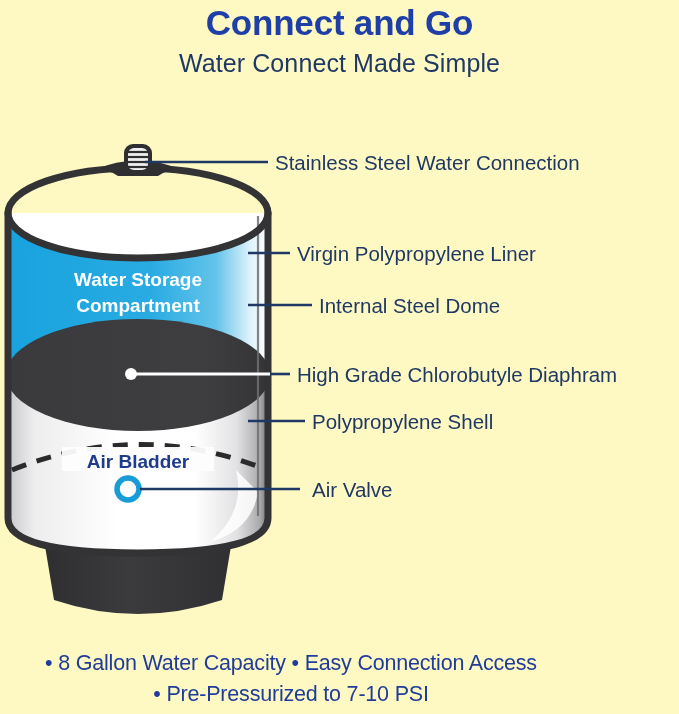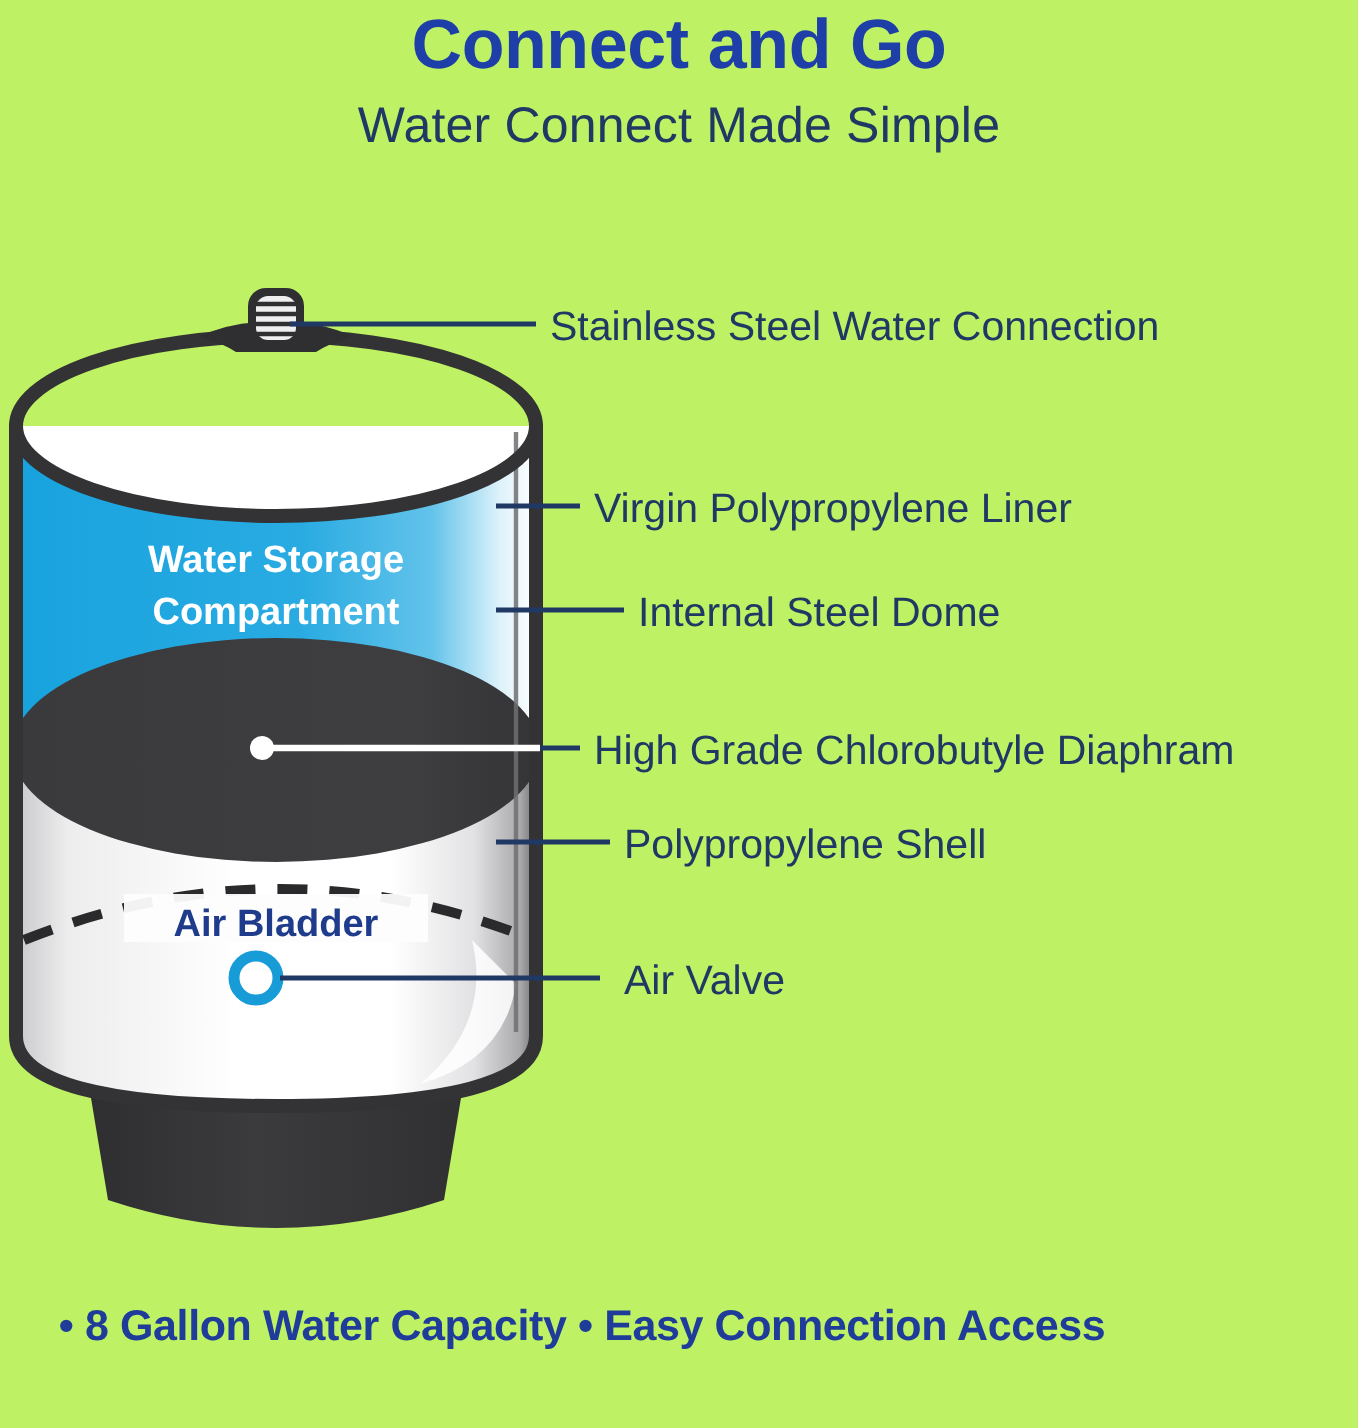--- a/index.html
+++ b/index.html
@@ -11,21 +11,21 @@
     width: 679px;
     height: 714px;
     position: relative;
     overflow: hidden;
     font-family: "Liberation Sans", sans-serif;
     -webkit-font-smoothing: antialiased;
   }
   .page {
     position: absolute;
     inset: 0;
-    background: #bef264;
+    background: #fef9c3;
   }
   .title-block {
     position: absolute;
     top: 0;
     left: 0;
     width: 679px;
     text-align: center;
   }
   .main-title {
     margin: 0;
@@ -72,21 +72,21 @@
     font-weight: bold;
     fill: #1F3C8C;
     font-size: 19px;
   }
   .features {
     position: absolute;
     left: 0;
     width: 582px;
     text-align: center;
     color: #1F3C9A;
-    font-weight: bold;
+    font-weight: normal;
     font-size: 21.5px;
     line-height: 1.42;
     letter-spacing: -0.2px;
   }
   .feature-line { display: block; }
 </style>
 </head>
 <body>
 
 <div class="page">
@@ -205,15 +205,16 @@
       <text class="callout-text" x="297" y="261">Virgin Polypropylene Liner</text>
       <text class="callout-text" x="319" y="313">Internal Steel Dome</text>
       <text class="callout-text" x="297" y="382">High Grade Chlorobutyle Diaphram</text>
       <text class="callout-text" x="312" y="429">Polypropylene Shell</text>
       <text class="callout-text" x="312" y="497">Air Valve</text>
     </svg>
   </div>
 
   <div class="features" style="top:648px;">
     <span class="feature-line">• 8 Gallon Water Capacity • Easy Connection Access</span>
+    <span class="feature-line">• Pre-Pressurized to 7-10 PSI</span>
   </div>
 
 </div>
 
 </body></html>

